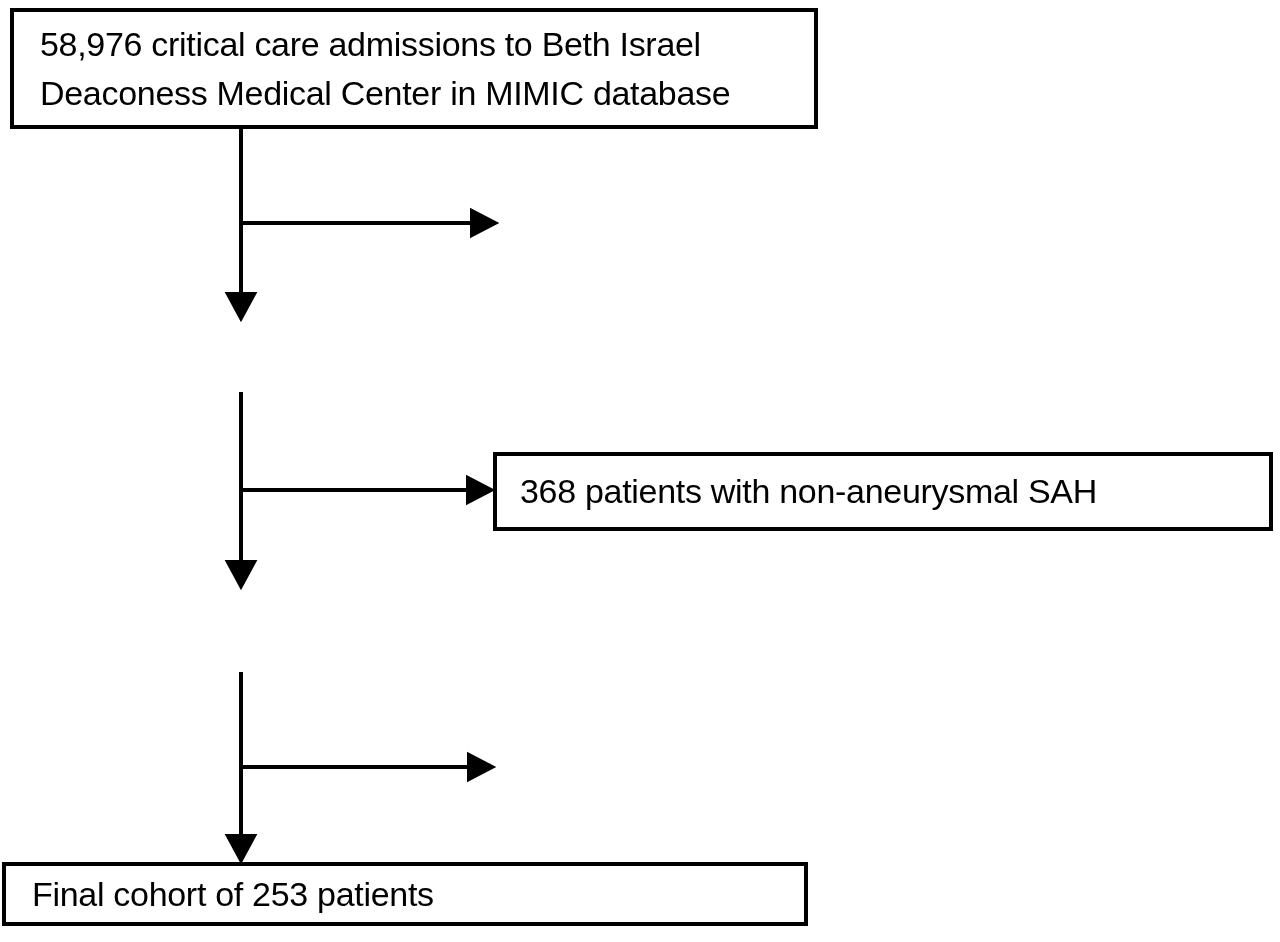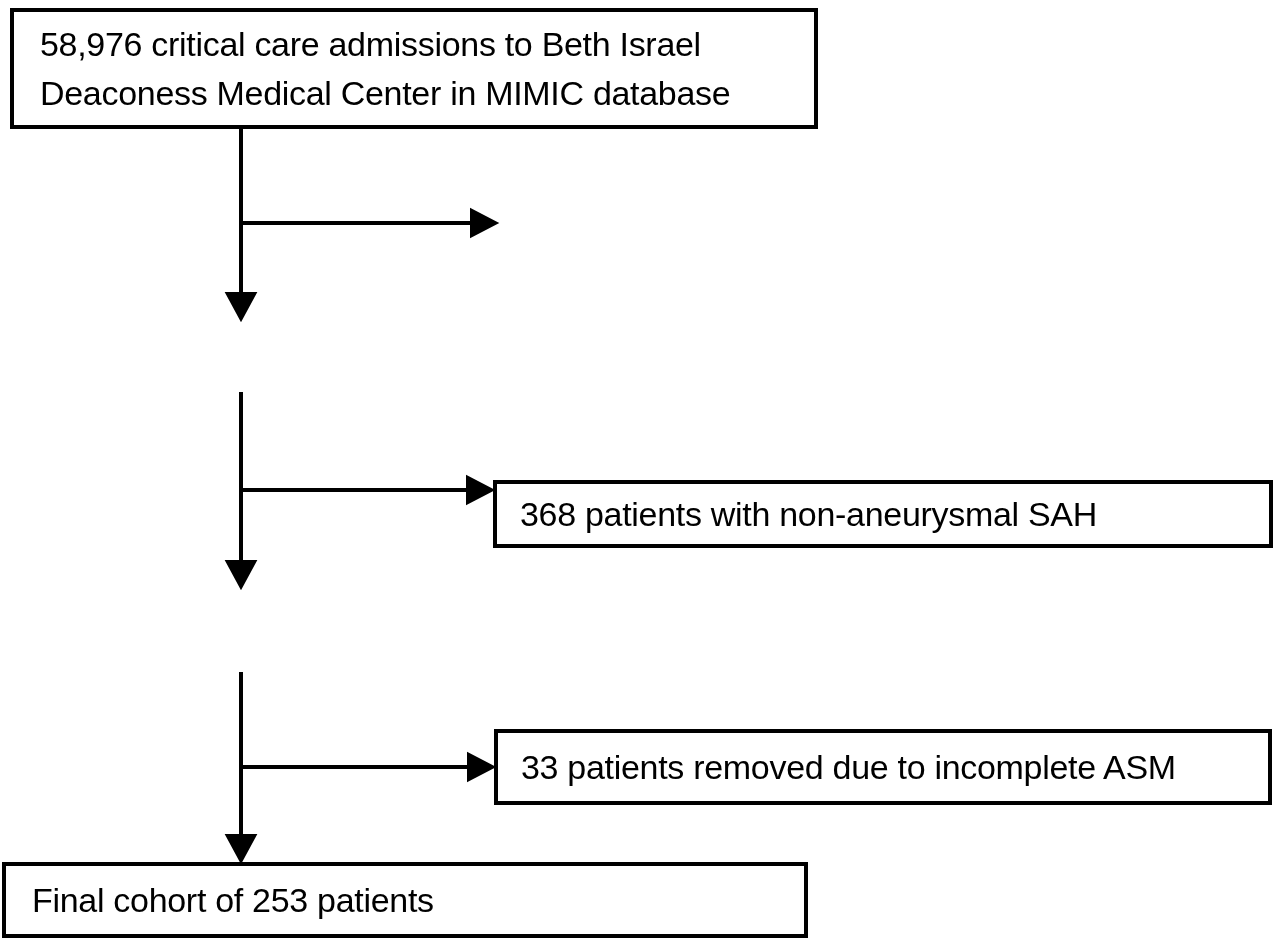--- a/index.html
+++ b/index.html
@@ -36,23 +36,23 @@
     letter-spacing: -0.3px;
     white-space: normal;
   }
   .main-box { padding-left: 26px; padding-right: 12px; }
   .side-box { padding-left: 23px; padding-right: 12px; }
 
   
   #box-admissions   { left: 10px;  top: 8px;   width: 808px; height: 121px; }
   #box-sah          { left: 2px;   top: 320px; width: 806px; height: 73px;  }
   #box-aneurysmal   { left: 2px;   top: 588px; width: 806px; height: 85px;  }
-  #box-final        { left: 2px;   top: 862px; width: 806px; height: 76px;  }
+  #box-final        { left: 2px;   top: 862px; width: 806px; height: 64px;  }
   #box-excl-icd9    { left: 497px; top: 186px; width: 780px; height: 77px;  }
-  #box-excl-nonaneu { left: 493px; top: 452px; width: 780px; height: 68px; margin-top: 28px;  }
+  #box-excl-nonaneu { left: 493px; top: 452px; width: 780px; height: 79px;  }
   #box-excl-asm     { left: 494px; top: 729px; width: 778px; height: 76px;  }
 </style>
 </head>
 <body>
 
 <div class="figure">
 
   <svg class="arrows" viewBox="0 0 1280 942" xmlns="http://www.w3.org/2000/svg">
     <g stroke="#000000" stroke-width="4" fill="#000000">
 
@@ -80,21 +80,18 @@
     <span>58,976 critical care admissions to Beth Israel Deaconess Medical Center in MIMIC database</span>
   </div>
 
 
 
   <div class="box side-box" id="box-excl-nonaneu">
     <span>368 patients with non-aneurysmal SAH</span>
   </div>
 
 
-  <div class="box side-box" id="box-excl-asm">
-    <span>33 patients removed due to incomplete ASM</span>
-  </div>
 
   <div class="box main-box" id="box-final">
     <span>Final cohort of 253 patients</span>
   </div>
 
 </div>
 
 </body></html>

